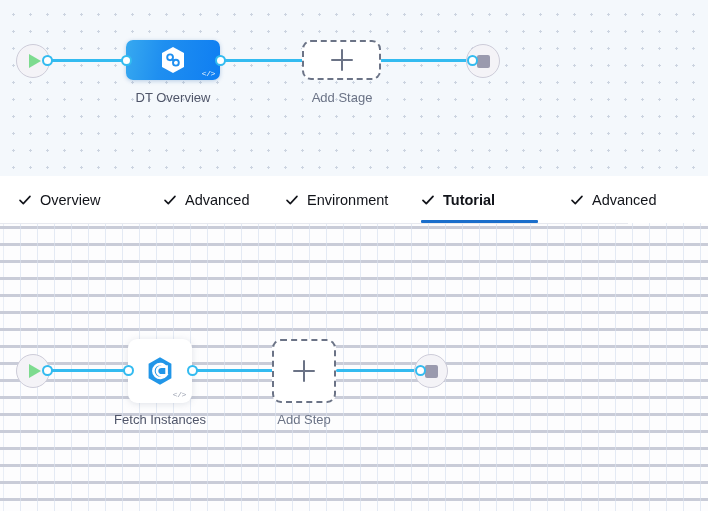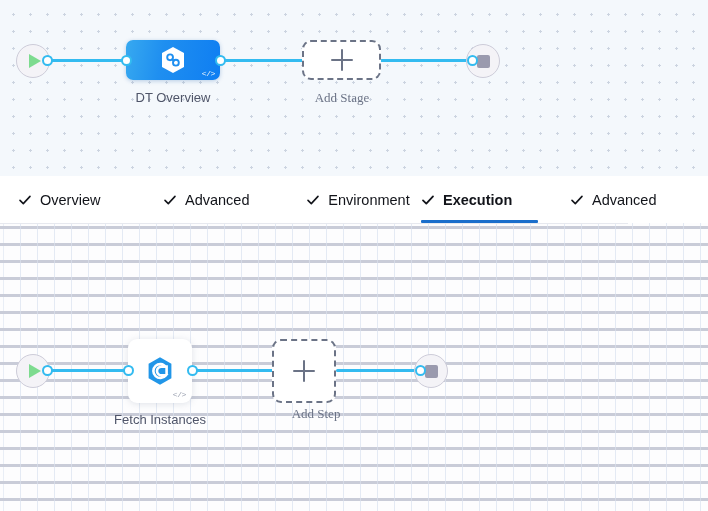--- a/index.html
+++ b/index.html
@@ -187,21 +187,21 @@
 
   
   .node-label {
     position: absolute;
     text-align: center;
     font-size: 13px;
     color: #4f5569;
     white-space: nowrap;
     z-index: 5;
   }
-  .node-label.muted { color: #6b7386; font-family: Liberation Serif, serif; }
+  .node-label.muted { color: #6b7386; }
 
   
   .tabbar {
     position: absolute;
     left: 0;
     top: 176px;
     width: 628px;
     height: 47px;
     background: #ffffff;
     box-shadow: 0 1px 0 0 #e7e9ef;
@@ -293,36 +293,36 @@
 
     <div class="tab" style="left:163px; width:88px;">
       <span class="check">
         <svg width="14" height="14" viewBox="0 0 14 14">
             <path d="M2 7.4 L5.3 10.6 L12 3.4" fill="none" stroke="#12141a" stroke-width="1.6" stroke-linecap="round" stroke-linejoin="round"></path>
           </svg>
       </span>
       <span class="tab-label">Advanced</span>
     </div>
 
-    <div class="tab" style="left:299px; width:118px;justify-content:center;">
+    <div class="tab" style="left:285px; width:118px;">
       <span class="check">
         <svg width="14" height="14" viewBox="0 0 14 14">
             <path d="M2 7.4 L5.3 10.6 L12 3.4" fill="none" stroke="#12141a" stroke-width="1.6" stroke-linecap="round" stroke-linejoin="round"></path>
           </svg>
       </span>
       <span class="tab-label">Environment</span>
     </div>
 
     <div class="tab active" style="left:421px; width:117px;">
       <span class="check">
         <svg width="14" height="14" viewBox="0 0 14 14">
             <path d="M2 7.4 L5.3 10.6 L12 3.4" fill="none" stroke="#12141a" stroke-width="1.8" stroke-linecap="round" stroke-linejoin="round"></path>
           </svg>
       </span>
-      <span class="tab-label">Execution</span>
+      <span class="tab-label">Tutorial</span>
       <span class="tab-underline"></span>
     </div>
 
     <div class="tab" style="left:570px; width:110px;align-items:center;">
       <span class="check">
         <svg width="14" height="14" viewBox="0 0 14 14">
             <path d="M2 7.4 L5.3 10.6 L12 3.4" fill="none" stroke="#12141a" stroke-width="1.6" stroke-linecap="round" stroke-linejoin="round"></path>
           </svg>
       </span>
       <span class="tab-label">Advanced</span>
@@ -350,21 +350,21 @@
       </div>
       <span class="code-badge-dark">&lt;/&gt;</span>
     </div>
     <div class="port" style="left:123px; top:142px;"></div>
     <div class="port" style="left:187px; top:142px;"></div>
     <div class="node-label" style="left:80px; top:189px; width:160px;">Fetch Instances</div>
 
     <div class="add-box" style="left:272px; top:116px; width:64px; height:64px;">
       <span class="plus"></span>
     </div>
-    <div class="node-label muted" style="left:224px; top:183px; width:160px;margin-left:12px;">Add Step</div>
+    <div class="node-label muted" style="left:224px; top:189px; width:160px;">Add Step</div>
 
     <div class="port" style="left:415px; top:142px;"></div>
     <div class="terminal" style="left:414px; top:131px;">
       <span class="stop-sq"></span>
     </div>
   </div>
 
 </div>
 
 </body></html>

